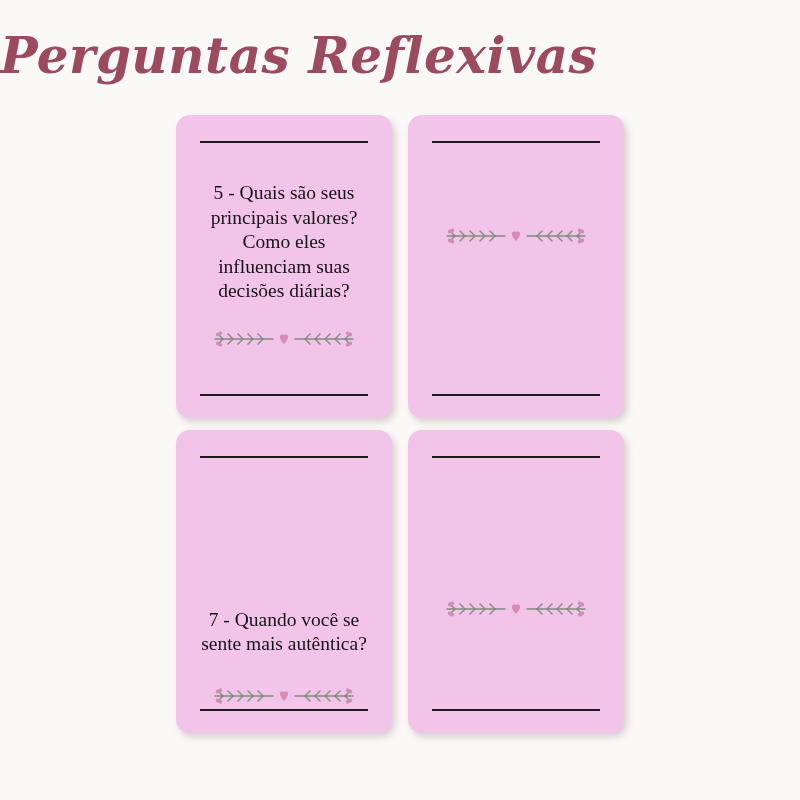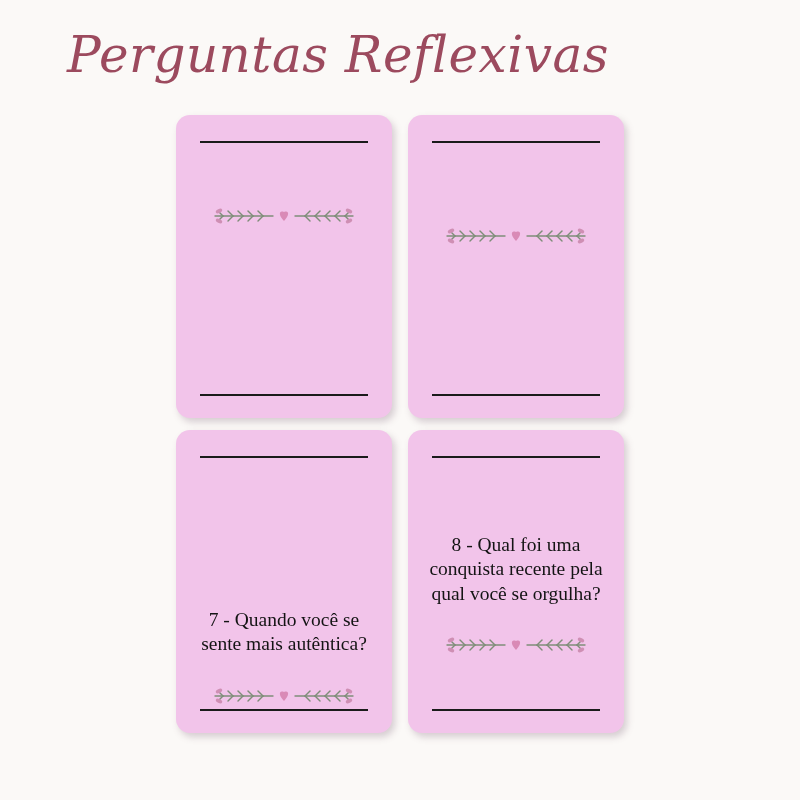--- a/index.html
+++ b/index.html
@@ -20,24 +20,23 @@
     height: 800px;
     position: relative;
     box-sizing: border-box;
   }
 
   .title {
     position: absolute;
     top: 26px;
     left: 0;
     width: 676px;
-    text-align: center;
     font-family: "DejaVu Serif", serif;
     font-style: italic;
-    font-weight: 400;
+    font-weight: 700;
     font-size: 50px;
     letter-spacing: 0.5px;
     color: #9c4a5e;
     white-space: nowrap;
   }
 
   .cards-grid {
     position: absolute;
     top: 115px;
     left: 50%;
@@ -114,20 +113,21 @@
 
 <div class="page">
 
   <div class="title">Perguntas Reflexivas</div>
 
   <div class="cards-grid">
 
     <div class="card c1">
       <div class="rule"></div>
       <div class="card-mid">
+        <p class="q-text">5 - Quais são seus principais valores? Como eles influenciam suas decisões diárias?</p>
         <svg class="ornament" viewBox="0 0 150 26">
           <g stroke="#7f8d79" stroke-width="1.4" fill="none" stroke-linecap="round">
             <path d="M6 13 H64"></path>
             <path d="M86 13 H144"></path>
             <path d="M14 13 l-5 -5"></path>
               <path d="M14 13 l-5 5"></path>
             <path d="M24 13 l-5 -5"></path>
               <path d="M24 13 l-5 5"></path>
             <path d="M34 13 l-5 -5"></path>
               <path d="M34 13 l-5 5"></path>
@@ -235,21 +235,20 @@
           </g>
           <path d="M75 18 C69 12, 70 7, 75 9 C80 7, 81 12, 75 18 Z" fill="#d98ab6"></path>
         </svg>
       </div>
       <div class="rule"></div>
     </div>
 
     <div class="card c4">
       <div class="rule"></div>
       <div class="card-mid">
-        <p class="q-text">8 - Qual foi uma conquista recente pela qual você se orgulha?</p>
         <svg class="ornament" viewBox="0 0 150 26">
           <g stroke="#7f8d79" stroke-width="1.4" fill="none" stroke-linecap="round">
             <path d="M6 13 H64"></path>
             <path d="M86 13 H144"></path>
             <path d="M14 13 l-5 -5"></path>
               <path d="M14 13 l-5 5"></path>
             <path d="M24 13 l-5 -5"></path>
               <path d="M24 13 l-5 5"></path>
             <path d="M34 13 l-5 -5"></path>
               <path d="M34 13 l-5 5"></path>

